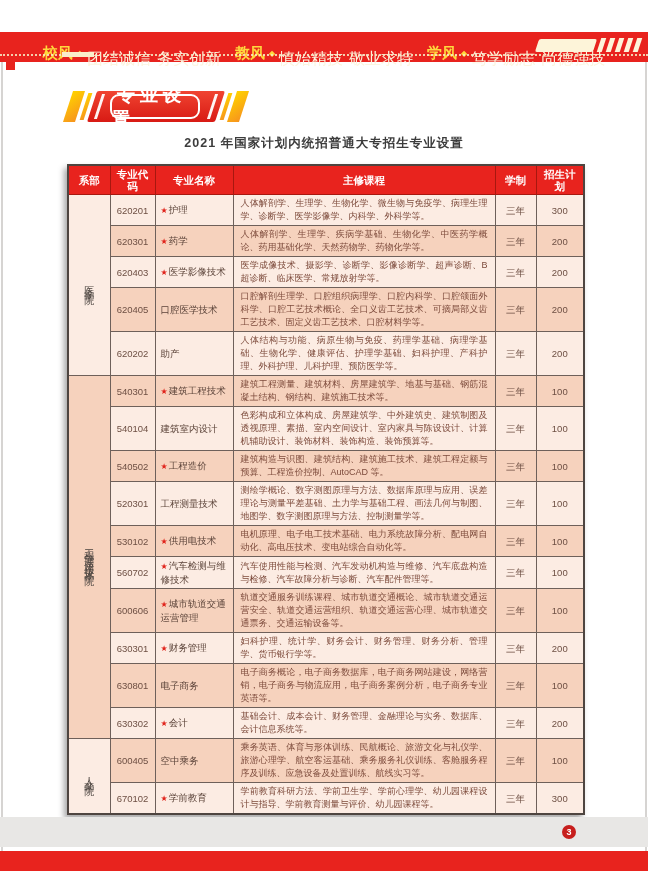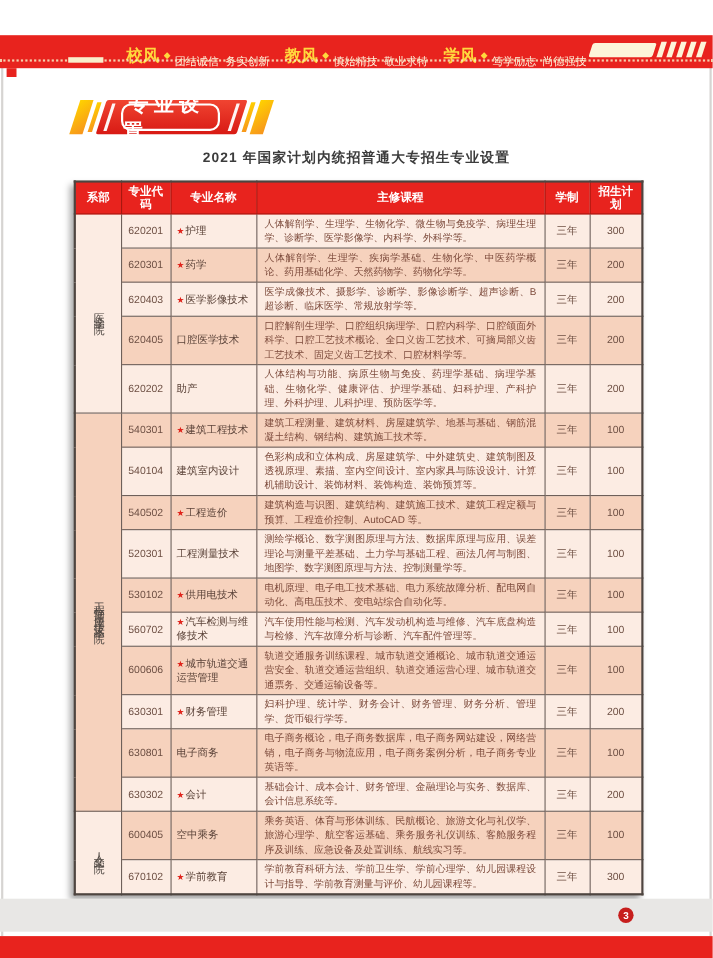--- a/index.html
+++ b/index.html
@@ -10,21 +10,21 @@
   
   .edge{position:absolute;top:60px;bottom:20px;width:2px;background:#d6d4d2;}
   .edge.left{left:1px;} .edge.right{right:1px;}
 
   
   .topbar{position:absolute;top:32px;left:0;right:0;height:30px;background:#e8231e;}
   .slogans{position:absolute;left:0;right:0;top:5px;display:flex;justify-content:center;gap:14px;align-items:center;}
   .slogan{display:flex;align-items:center;gap:6px;white-space:nowrap;}
   .slogan .lbl{color:#ffd83d;font-weight:bold;font-size:15px;}
   .slogan .dia{color:#ffd83d;font-size:8px;margin:0 -2px;}
-  .slogan .txt{color:#fdf4de;font-size:10px;margin-top:12px;}
+  .slogan .txt{color:#fdf4de;font-size:16px;margin-top:12px;}
   .dotline{position:absolute;left:0;right:0;top:22px;border-top:2px dotted #f7ecc6;opacity:.85;}
   .dotsolid{position:absolute;left:62px;top:20px;width:32px;height:5px;background:#f9eecb;}
   .deco{position:absolute;right:8px;top:6px;display:flex;align-items:center;gap:4px;}
   .deco-rect{width:58px;height:13px;background:#fdf4d9;border-radius:2px;transform:skewX(-18deg);}
   .deco-bar{width:5px;height:14px;background:#fdf4d9;transform:skewX(-18deg);}
   .corner-tab{position:absolute;top:62px;left:6px;width:9px;height:8px;background:#e8231e;}
 
   
   .banner{position:absolute;top:91px;left:66px;width:176px;height:31px;}
   .chev{position:absolute;top:0;bottom:0;width:12px;transform:skewX(-18deg);

